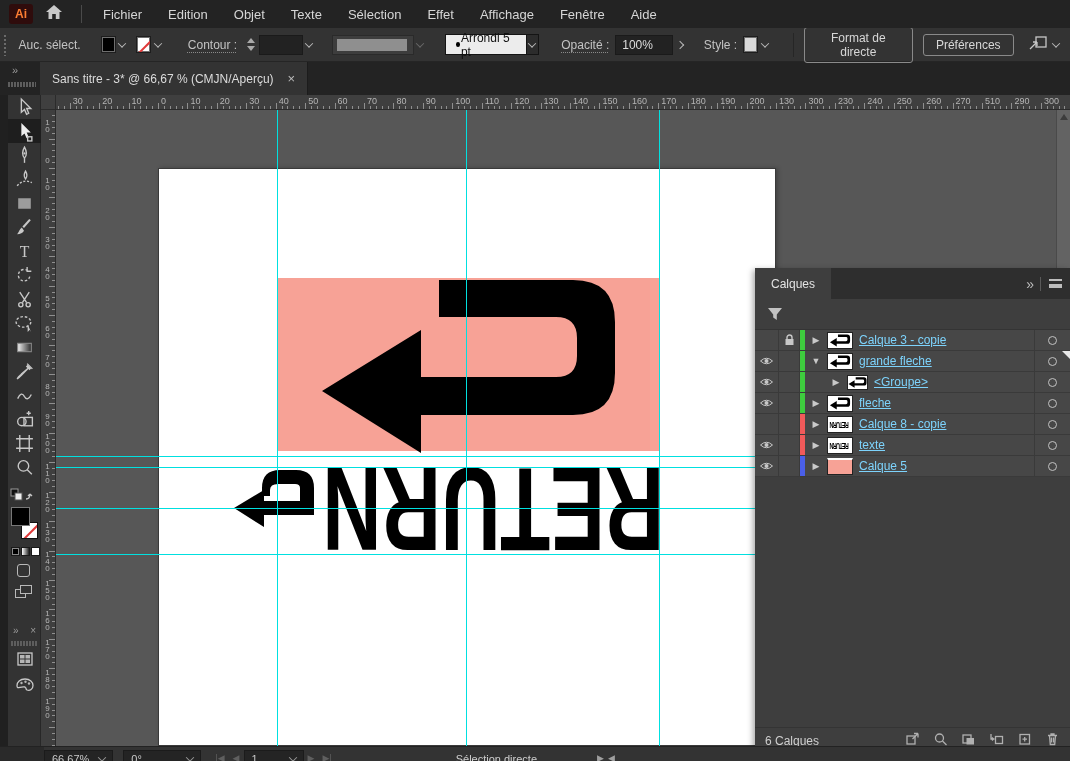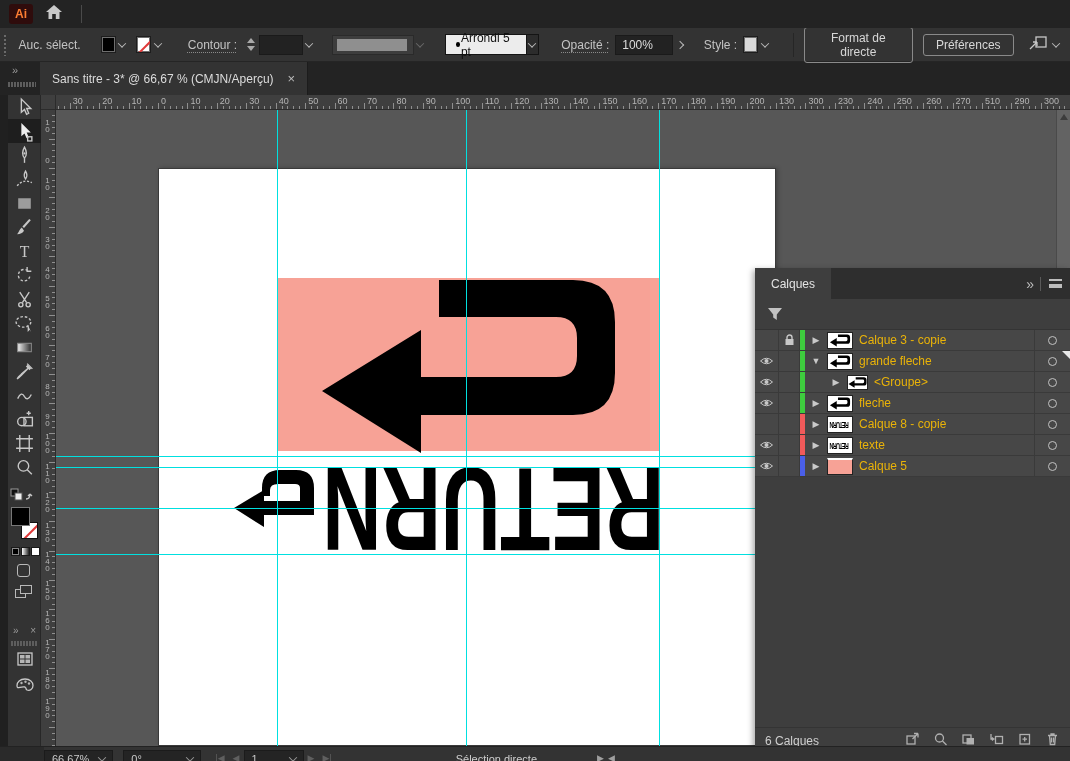--- a/index.html
+++ b/index.html
@@ -133,21 +133,21 @@
   .lrow { position:relative; height:21px; display:flex; align-items:stretch; background:#474747; border-bottom:1px solid #3a3a3a; }
   .lcell-eye { width:24px; border-right:1px solid #3a3a3a; display:flex; align-items:center; justify-content:center; }
   .lcell-lock { width:21px; border-right:1px solid #3a3a3a; display:flex; align-items:center; justify-content:center; }
   .lcolor { width:5px; }
   .lbody { flex:1; display:flex; align-items:center; gap:6px; padding-left:6px; }
   .lexp { color:#c9c9c9; font-size:9px; width:10px; text-align:center; }
   .lthumb { width:26px; height:17px; background:#fff; border:1px solid #222; display:flex; align-items:center; justify-content:center; overflow:hidden; }
   .lthumb.small { width:21px; height:15px; }
   .lthumb .mini-text { font-size:7px; font-weight:bold; color:#000; transform:rotate(180deg) scale(.8,1.2); letter-spacing:-1px; }
   .lthumb.fillpink { background:#f7a296; border-top:2px solid #fff; }
-  .lname { color:#eab308; font-size:12px; white-space:nowrap; }
+  .lname { color:#7dd3fc; font-size:12px; white-space:nowrap;text-decoration:underline; }
   .lcell-target { width:36px; display:flex; align-items:center; justify-content:center; border-left:1px solid #3a3a3a; }
   .target-circle { width:9px; height:9px; border:1px solid #c2c2c2; border-radius:50%; }
   .sel-corner { position:absolute; right:0; top:0; width:0; height:0; border-top:8px solid #e8e8e8; border-left:8px solid transparent; }
   #lp-footer { position:absolute; left:0; bottom:8px; width:315px; height:26px; border-top:1px solid #343434;
     display:flex; align-items:center; padding:0 10px; }
   #lp-count { color:#cfcfcf; font-size:12px; }
   #lp-foot-icons { margin-left:auto; display:flex; gap:13px; align-items:center; }
   #lp-grip { position:absolute; left:50%; bottom:1px; transform:translateX(-50%); width:30px; height:4px;
     background-image:linear-gradient(90deg,#666 2px, transparent 2px); background-size:3px 4px; }
 
@@ -171,20 +171,31 @@
 <div id="app">
 
   <div id="menubar">
     <div id="ai-logo">Ai</div>
     <div id="home-btn">
       <svg width="18" height="16" viewBox="0 0 18 16">
           <path d="M9 1 L17 8 H14.5 V15 H10.8 V10 H7.2 V15 H3.5 V8 H1 Z" fill="#c9c9c9"></path>
         </svg>
     </div>
     <div class="mb-sep"></div>
+    <div id="menu-items" style="display: flex;">
+        <div class="menu-item">Fichier</div>
+        <div class="menu-item">Edition</div>
+        <div class="menu-item">Objet</div>
+        <div class="menu-item">Texte</div>
+        <div class="menu-item">Sélection</div>
+        <div class="menu-item">Effet</div>
+        <div class="menu-item">Affichage</div>
+        <div class="menu-item">Fenêtre</div>
+        <div class="menu-item">Aide</div>
+      </div>
   </div>
 
   <div id="controlbar">
     <div class="grip-v"></div>
     <span class="cb-label">Auc. sélect.</span>
     <div class="swatch fill-black" style="margin-left:14px"></div>
     <div class="chev-box">
         <div class="chev"></div>
       </div>
     <div class="swatch stroke-none"></div>

